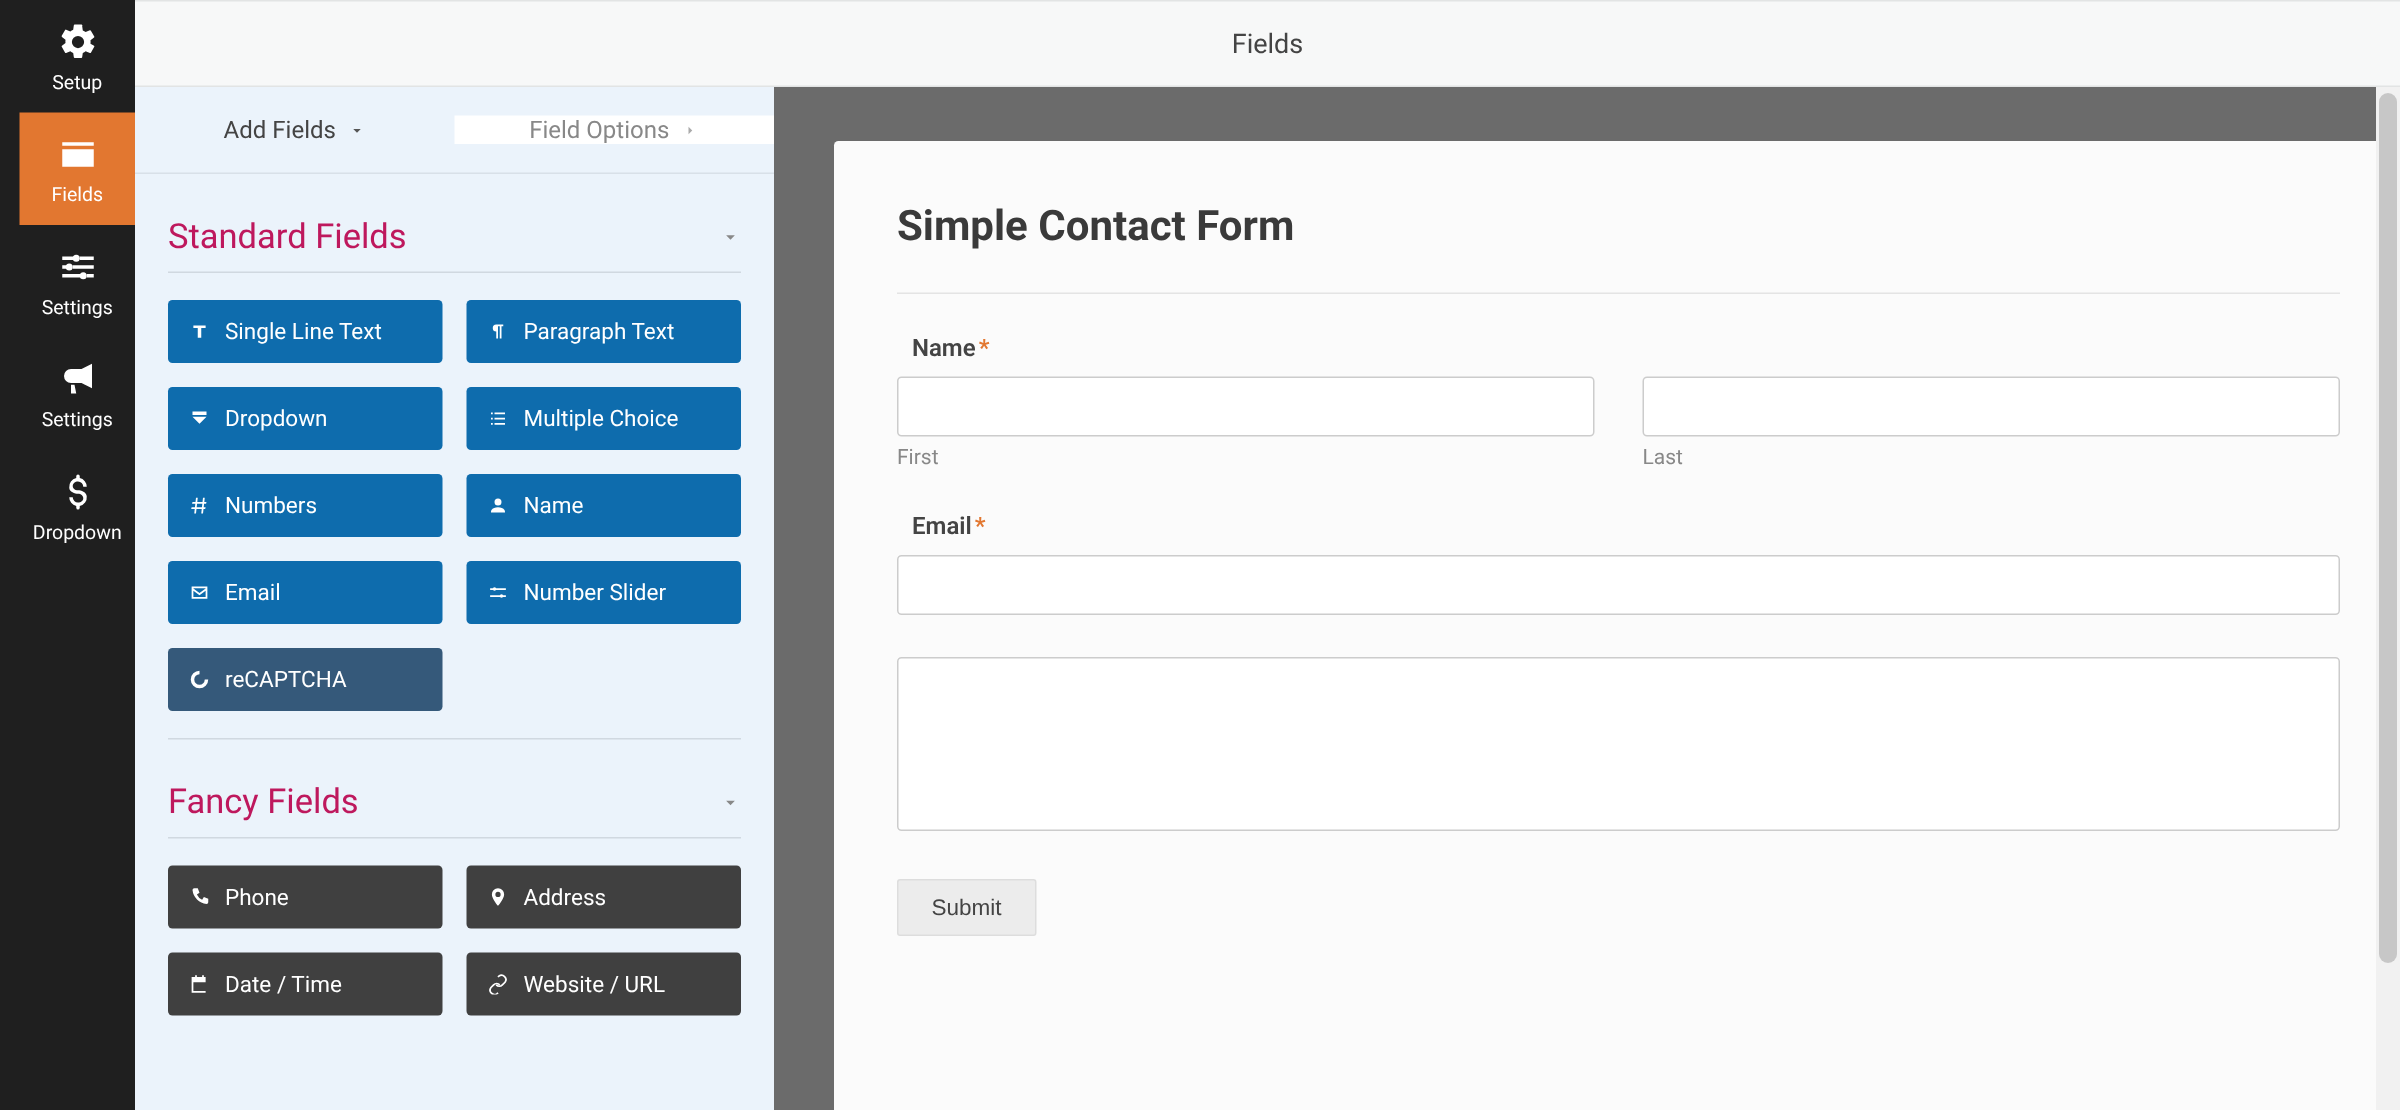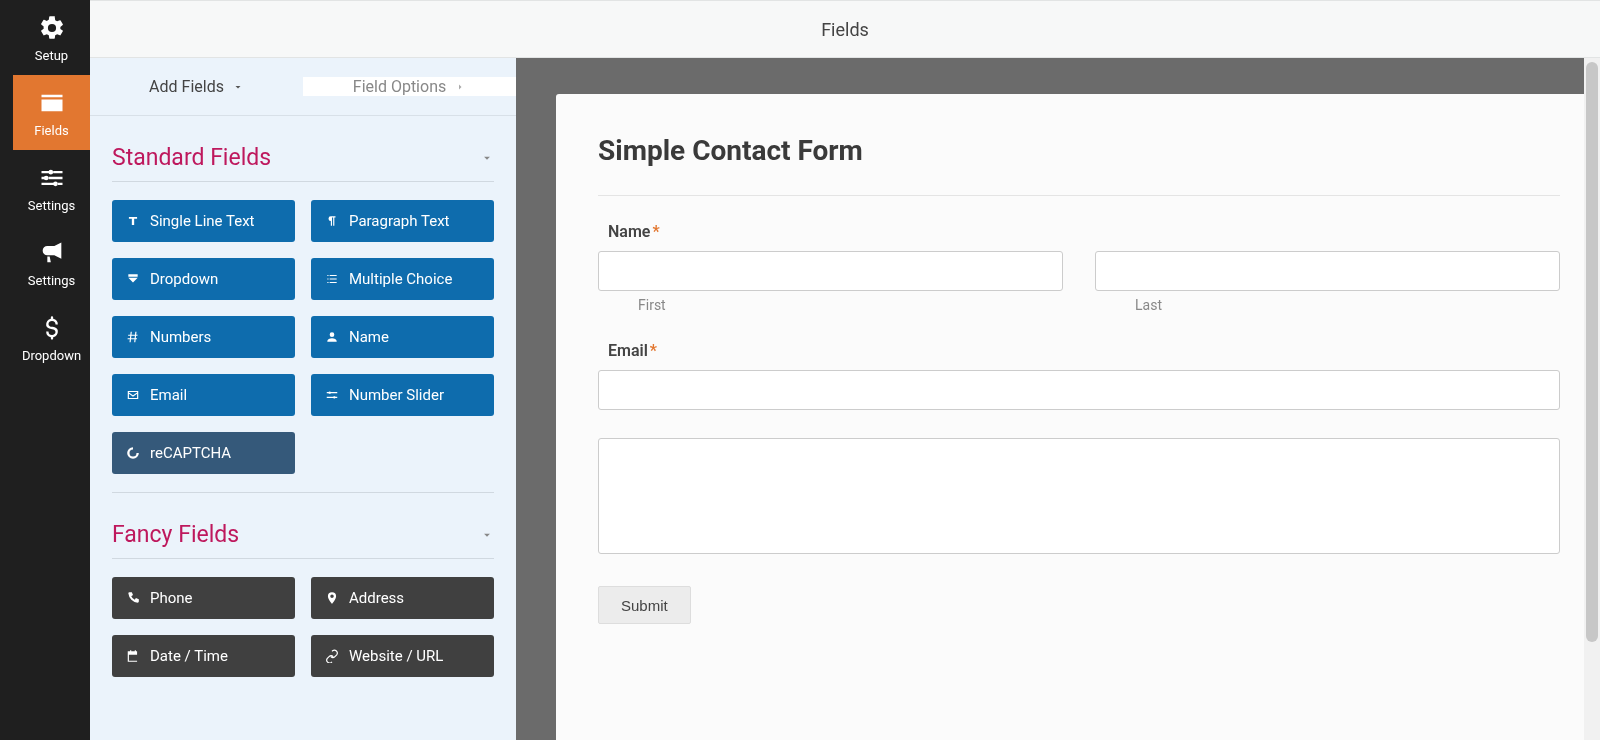--- a/index.html
+++ b/index.html
@@ -35,21 +35,21 @@
 
 .preview-area { position: absolute; left: 516px; top: 58px; right: 0; bottom: 0; background: #6b6b6b; overflow-y: auto; }
 .preview-sheet { margin: 36px 0 0 40px; background: #fbfbfb; min-height: 700px; padding: 40px 40px 40px 42px; border-top-left-radius: 3px; width: 1044px; }
 .form-title { font-size: 28px; font-weight: 700; color: #3a3a3a; margin-bottom: 28px; }
 .form-hr { border: none; border-top: 1px solid #e4e4e4; margin-bottom: 26px; }
 .fld-label { font-size: 16px; font-weight: 600; color: #444; margin-bottom: 10px; display: block; margin-left: 10px; }
 .req { color: #e27730; margin-left: 2px; }
 .name-row { display: flex; gap: 32px; }
 .name-col { flex: 1; }
 .text-input { width: 100%; height: 40px; border: 1px solid #ccc; border-radius: 3px; background: #fff; padding: 0 10px; font-size: 15px; }
-.subtext { font-size: 14px; color: #888; margin-top: 6px; margin-left: 40px; }
+.subtext { font-size: 14px; color: #888; margin-top: 6px; }
 .form-block { margin-bottom: 28px; }
 .textarea-input { width: 100%; height: 116px; border: 1px solid #ccc; border-radius: 3px; background: #fff; padding: 10px; font-size: 15px; resize: none; }
 .submit-btn { height: 38px; padding: 0 22px; background: #ececec; border: 1px solid #ddd; font-size: 15px; color: #444; cursor: pointer; border-radius: 2px; }
 
 
 .vscroll { position: absolute; right: 0; top: 58px; width: 16px; bottom: 0; background: #f1f1f1; }
 .vscroll-thumb { position: absolute; left: 2px; right: 2px; top: 4px; height: 580px; background: #c7c7c7; border-radius: 6px; }
 </style>
 </head>
 <body>

